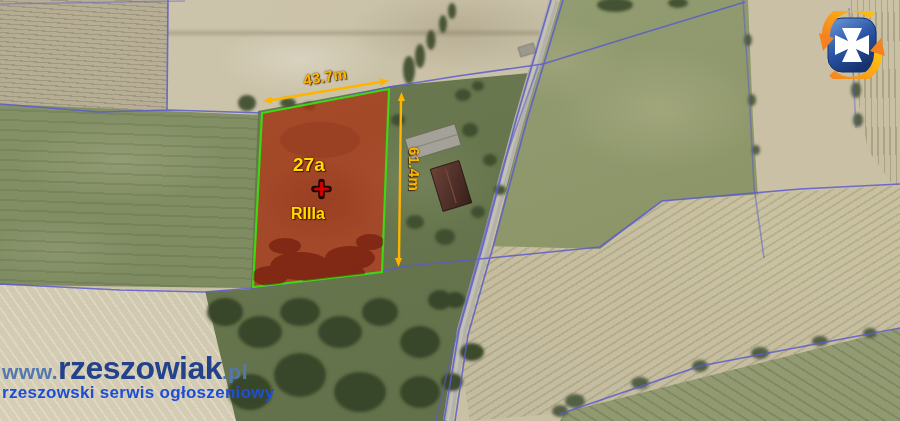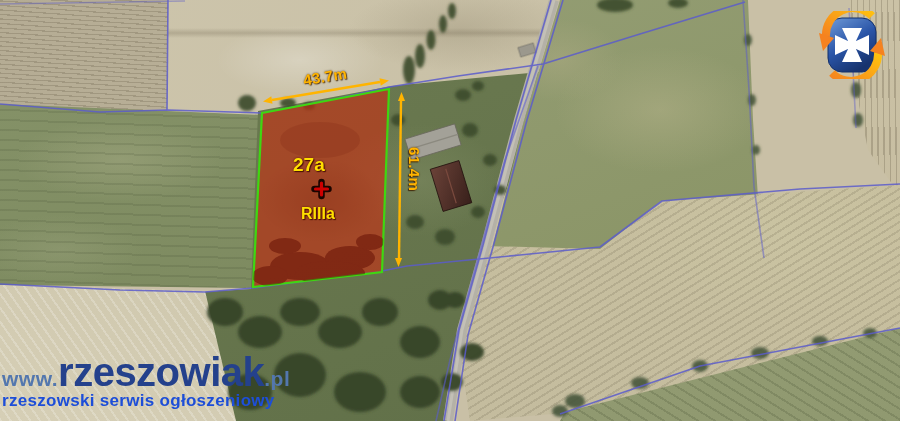--- a/index.html
+++ b/index.html
@@ -79,26 +79,26 @@
     color:#ffb400;font-size:15px;letter-spacing:.3px;
     text-shadow:0 0 2px rgba(70,40,0,.9), 1px 1px 1px rgba(60,30,0,.8);
   }
   .dim-w{left:303px;top:68px;transform:rotate(-9deg);}
   .dim-h{left:423px;top:147px;transform:rotate(90deg);transform-origin:left top;}
   .plabel{
     color:#ffdf00;
     text-shadow:0 0 2px rgba(90,20,0,.95), 1px 1px 1px rgba(60,10,0,.9);
   }
   .plabel-area{left:293px;top:154px;font-size:19px;text-align:center;}
-  .plabel-class{left:301px;top:205px;font-size:16px;}
+  .plabel-class{left:291px;top:205px;font-size:16px;}
   
   #watermark{position:absolute;left:2px;top:352px;line-height:1;}
   #wm-line1{display:flex;align-items:baseline;}
   .wm-small{font-size:21px;color:#5377ae;font-weight:bold;letter-spacing:.5px;}
-  .wm-big{font-size:40px;color:#24418c;font-weight:bold;letter-spacing:-.5px;}
+  .wm-big{font-size:32px;color:#24418c;font-weight:bold;letter-spacing:-.5px;}
   #wm-line2{margin-top:0;font-size:17px;font-weight:bold;color:#1d4ed8;letter-spacing:.3px;}
   
   #logo{position:absolute;left:818px;top:11px;}
 </style>
 </head>
 <body>
 
 <div id="stage">
 
   <div class="field f-topleft"></div>

